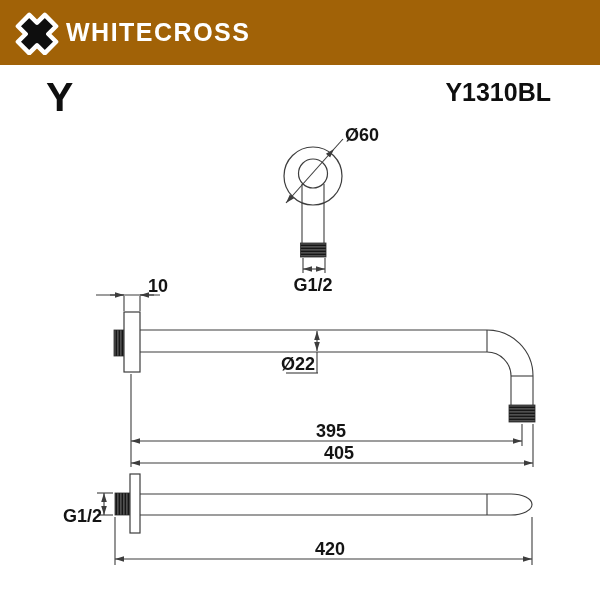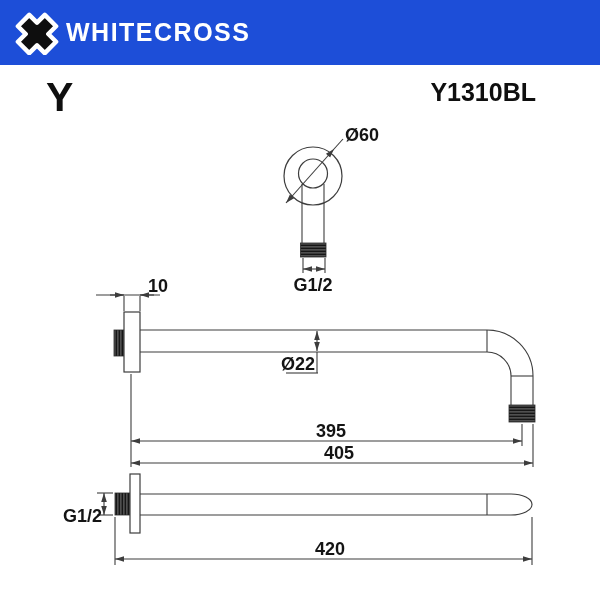--- a/index.html
+++ b/index.html
@@ -1,24 +1,24 @@
 <!DOCTYPE html>
 <html><head>
 <meta charset="utf-8">
 <style>
   html,body{margin:0;padding:0;}
   body{width:600px;height:600px;background:#ffffff;overflow:hidden;
        font-family:"Liberation Sans", sans-serif;}
   .page{position:relative;width:600px;height:600px;background:#fff;}
-  .header{position:absolute;left:0;top:0;width:600px;height:65px;background:#1d4ed8;
+  .header{position:absolute;left:0;top:0;width:600px;height:65px;background:#a16207;
           display:flex;align-items:center;z-index:2;}
   .logo-box{margin-left:15px;width:44px;height:44px;flex:0 0 auto;}
   .brand{color:#ffffff;font-size:25px;font-weight:700;letter-spacing:1.5px;margin-left:7px;}
   .series{position:absolute;left:46px;top:77px;font-size:41px;font-weight:700;color:#0f0f0f;line-height:1;z-index:2;}
-  .model{position:absolute;right:64px;top:80px;font-size:25px;font-weight:700;color:#0f0f0f;line-height:1;z-index:2;}
+  .model{position:absolute;right:49px;top:80px;font-size:25px;font-weight:700;color:#0f0f0f;line-height:1;z-index:2;}
   svg.drawing{position:absolute;left:0;top:0;z-index:1;}
   .ln{stroke:#3d3d3d;stroke-width:1.1;fill:none;}
   .shape{stroke:#3d3d3d;stroke-width:1.2;fill:#ffffff;}
   .shape-open{stroke:#3d3d3d;stroke-width:1.2;fill:none;}
   .thr{stroke:#2a2a2a;stroke-width:0.8;}
   .dim{font:700 18px "Liberation Sans", sans-serif;fill:#141414;}
 </style>
 </head>
 <body>
 

